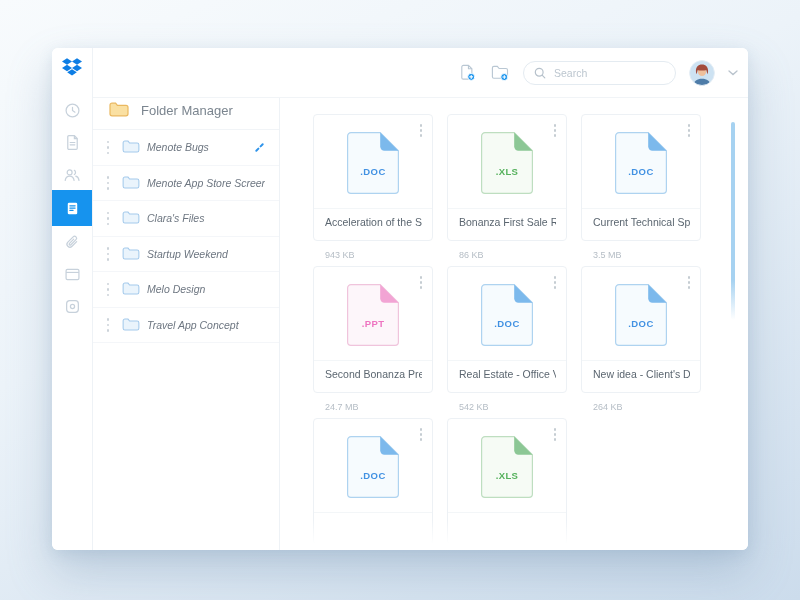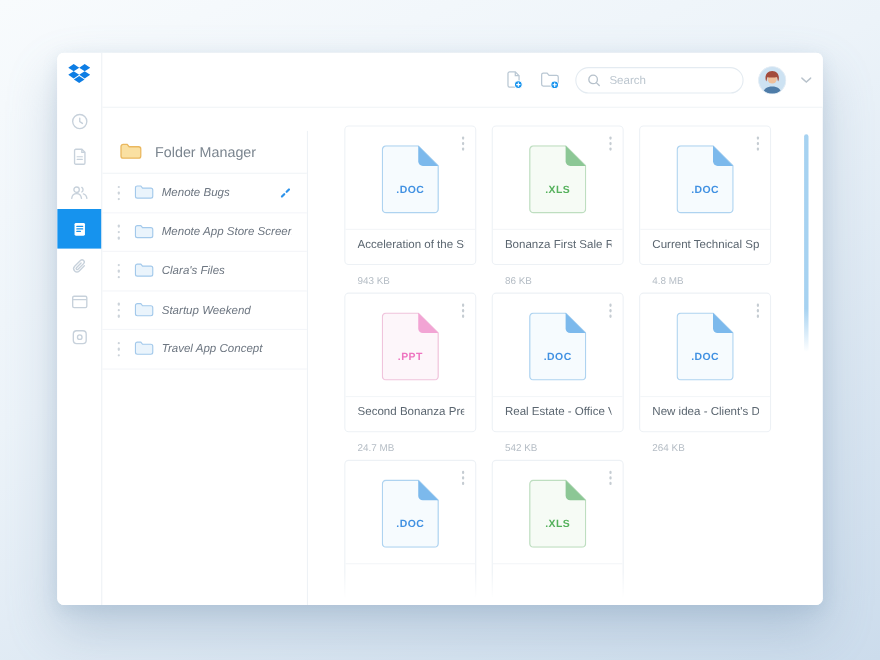--- a/index.html
+++ b/index.html
@@ -34,21 +34,21 @@
     display:flex;align-items:center;padding:0 10px;gap:6px;box-sizing:border-box;background:#fff;
   }
   .searchbox input{
     border:none;outline:none;background:transparent;flex:1;min-width:0;
     font-family:"Liberation Sans",sans-serif;font-size:10.5px;color:#6d7681;
   }
   .searchbox input::placeholder{color:#bcc6cf;}
   .avatar{width:26px;height:26px;border-radius:50%;overflow:hidden;cursor:pointer;}
   .chevron{display:flex;align-items:center;cursor:pointer;}
   
-  .panel{position:absolute;left:41px;top:43px;width:187px;bottom:0;border-right:1px solid #eef2f6;background:#fff;box-sizing:border-box;margin-top:28px;}
+  .panel{position:absolute;left:41px;top:43px;width:187px;bottom:0;border-right:1px solid #eef2f6;background:#fff;box-sizing:border-box;}
   .panel-header{height:38px;display:flex;align-items:center;gap:12px;padding-left:16px;border-bottom:1px solid #f1f4f7;}
   .panel-title{font-size:13px;color:#7b858f;}
   .folder-row{
     height:35.5px;display:flex;align-items:center;gap:7px;
     padding:0 14px 0 11px;border-bottom:1px solid #f4f6f9;box-sizing:border-box;cursor:pointer;position:relative;font-style:italic;
   }
   .folder-row.selected{background:#eef8fe;border-bottom-color:#e2f0fa;}
   .dots{display:flex;flex-direction:column;align-items:center;width:8px;cursor:grab;}
   .dots i{display:block;width:2.5px;height:2.5px;border-radius:50%;background:#ccd3da;margin:1.5px 0;}
   .ficon{display:flex;margin-left:3px;}
@@ -267,20 +267,33 @@
           <span class="dots">
             <i></i>
             <i></i>
             <i></i>
           </span>
           <span class="ficon">
             <svg width="18" height="14" viewBox="0 0 20 16">
               <path d="M1 3.2C1 2.1 1.9 1.2 3 1.2h3.6l1.8 2.2H17c1.1 0 2 .9 2 2v6.4c0 1.1-.9 2-2 2H3c-1.1 0-2-.9-2-2z" fill="#eaf4fc" stroke="#a3c9eb" stroke-width="1.2"></path>
             </svg>
           </span>
+          <span class="fname">Melo Design</span>
+        </div>
+        <div class="folder-row">
+          <span class="dots">
+            <i></i>
+            <i></i>
+            <i></i>
+          </span>
+          <span class="ficon">
+            <svg width="18" height="14" viewBox="0 0 20 16">
+              <path d="M1 3.2C1 2.1 1.9 1.2 3 1.2h3.6l1.8 2.2H17c1.1 0 2 .9 2 2v6.4c0 1.1-.9 2-2 2H3c-1.1 0-2-.9-2-2z" fill="#eaf4fc" stroke="#a3c9eb" stroke-width="1.2"></path>
+            </svg>
+          </span>
           <span class="fname">Travel App Concept</span>
         </div>
       </div>
   </div>
 
   <div class="content">
     <div class="grid" id="file-grid">
         <div class="card">
           <span class="kebab">
             <i></i>
@@ -319,21 +332,21 @@
             <i></i>
             <i></i>
           </span>
           <svg class="page" width="52" height="62" viewBox="0 0 52 62">
             <path d="M4 .6h29.2L51.4 18.8V58a3.4 3.4 0 0 1-3.4 3.4H4A3.4 3.4 0 0 1 .6 58V4A3.4 3.4 0 0 1 4 .6z" fill="#f6fbfe" stroke="#aed3f0" stroke-width="1.2"></path>
             <path d="M33.2.6L51.4 18.8H37.4a4.2 4.2 0 0 1-4.2-4.2z" fill="#7cb9ec"></path>
             <text x="26" y="43" text-anchor="middle" fill="#4191e2">.DOC</text>
           </svg>
           <div class="card-label">
             <div class="card-name">Current Technical Spec On Te...</div>
-            <div class="card-size">4.8 MB</div>
+            <div class="card-size">3.5 MB</div>
           </div>
         </div>
         <div class="card">
           <span class="kebab">
             <i></i>
             <i></i>
             <i></i>
           </span>
           <svg class="page" width="52" height="62" viewBox="0 0 52 62">
             <path d="M4 .6h29.2L51.4 18.8V58a3.4 3.4 0 0 1-3.4 3.4H4A3.4 3.4 0 0 1 .6 58V4A3.4 3.4 0 0 1 4 .6z" fill="#fdf6fa" stroke="#f0c4dc" stroke-width="1.2"></path>

